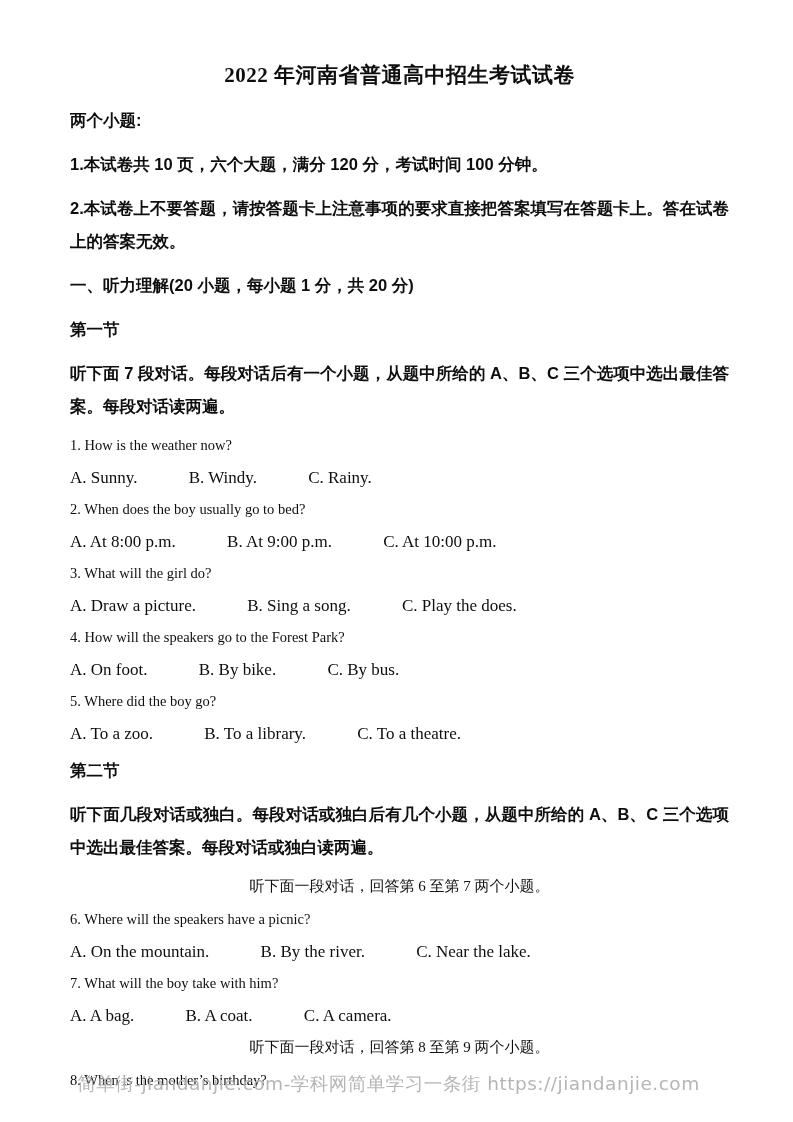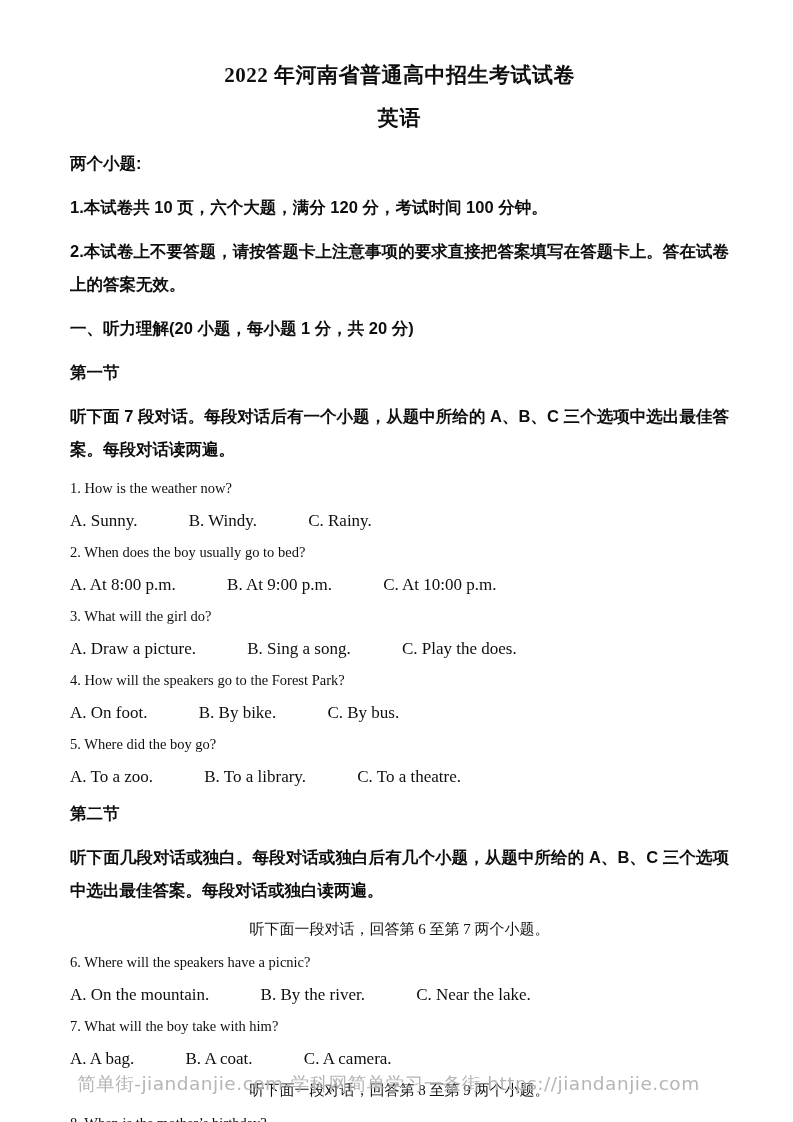--- a/index.html
+++ b/index.html
@@ -76,21 +76,20 @@
     font-size: 18.5px;
     letter-spacing: 0.5px;
   }
 </style>
 </head>
 <body>
 
 <div class="page">
 
   <div class="doc-title">2022 年河南省普通高中招生考试试卷</div>
-  <div class="doc-subtitle">英语</div>
 
   <div class="cn-bold mt-lg">两个小题:</div>
   <div class="cn-bold mt-md">1.本试卷共 10 页，六个大题，满分 120 分，考试时间 100 分钟。</div>
   <div class="cn-bold mt-md">2.本试卷上不要答题，请按答题卡上注意事项的要求直接把答案填写在答题卡上。答在试卷上的答案无效。</div>
 
   <div class="cn-bold mt-md">一、听力理解(20 小题，每小题 1 分，共 20 分)</div>
 
   <div class="cn-bold mt-md">第一节</div>
   <div class="cn-bold mt-md">听下面 7 段对话。每段对话后有一个小题，从题中所给的 A、B、C 三个选项中选出最佳答案。每段对话读两遍。</div>
 

